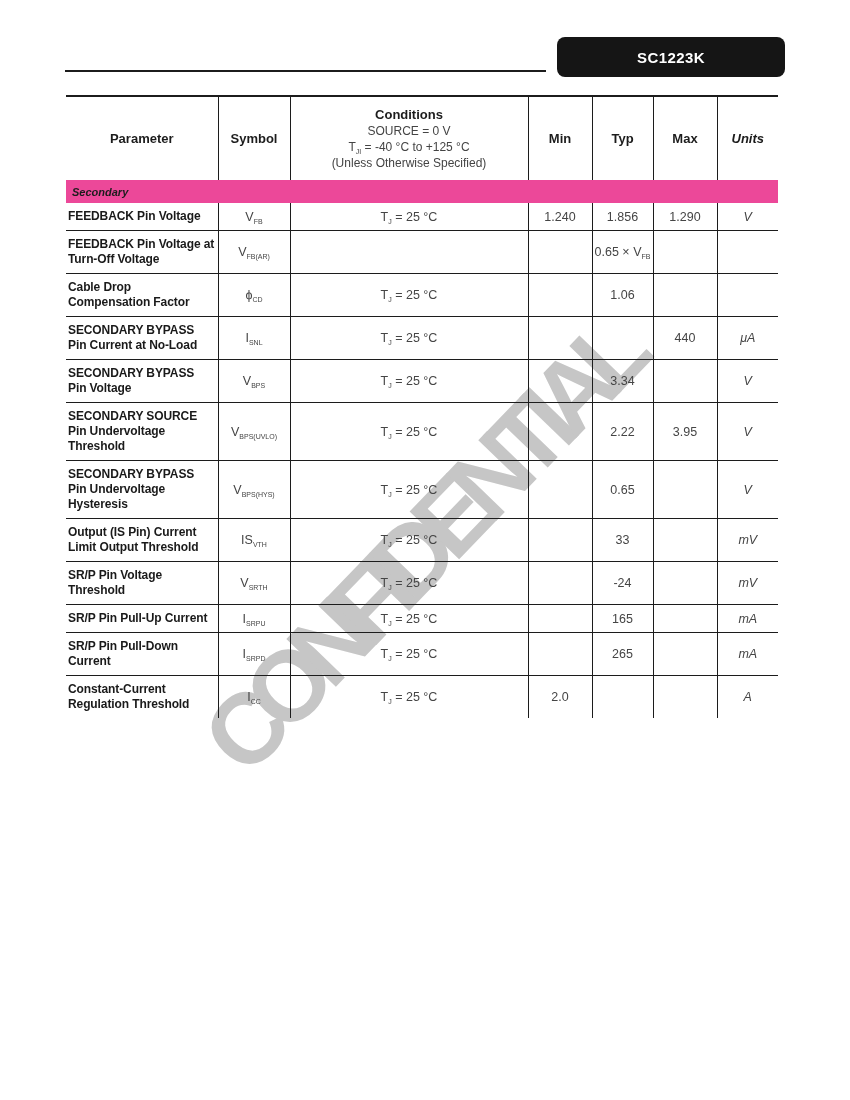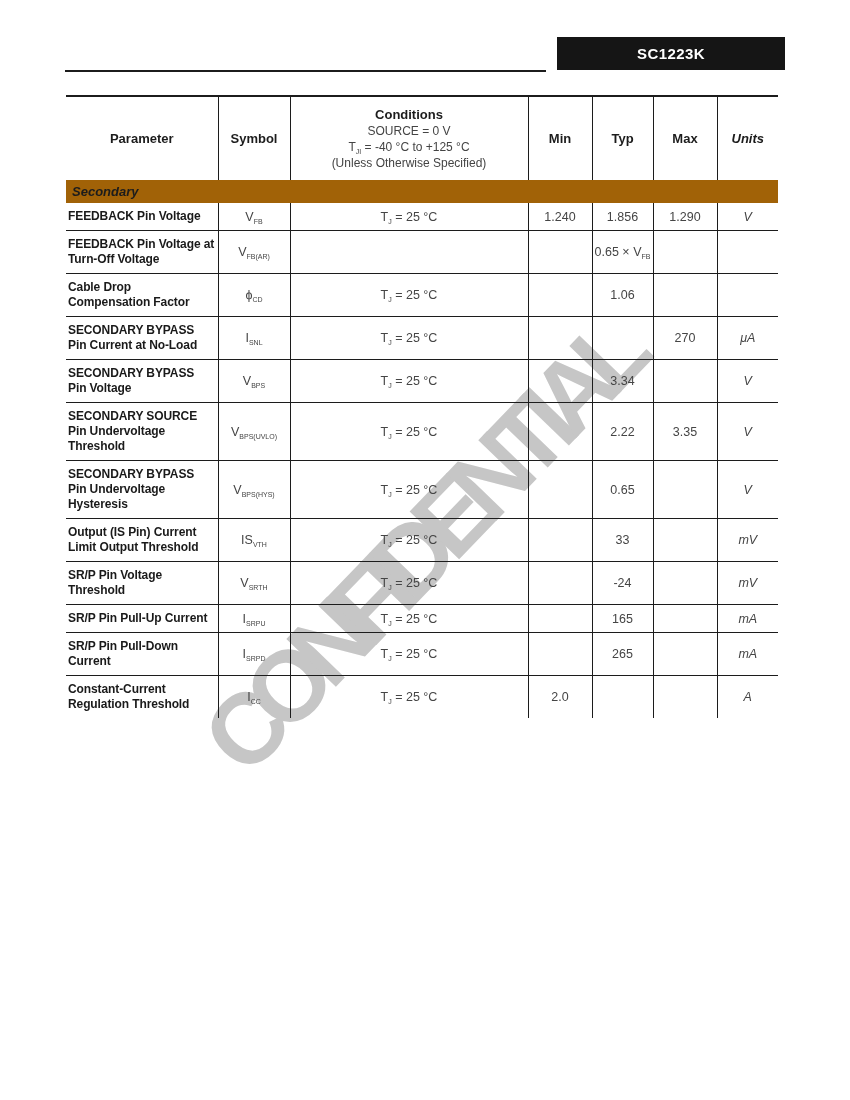--- a/index.html
+++ b/index.html
@@ -26,27 +26,27 @@
     z-index: 0;
     user-select: none;
   }
 
   .content { position: absolute; inset: 0; z-index: 1; }
 
   
   .part-badge {
     position: absolute;
     left: 557px; top: 37px;
-    width: 228px; height: 33px;
+    width: 228px; height: 40px;
     background: #151515;
     color: #ffffff;
     font-weight: bold;
     font-size: 15px;
     letter-spacing: 0.4px;
-    display: flex; align-items: center; justify-content: center;
+    display: flex; align-items: center; justify-content: center; border-radius: 8px;
   }
   .header-rule {
     position: absolute;
     left: 65px; top: 70px;
     width: 481px; height: 2px;
     background: #1c1c1c;
   }
 
   
   table.spec-table {
@@ -80,25 +80,25 @@
     font-weight: bold;
     color: #1c1c1c;
     border-bottom: none;
   }
   .cond-head { padding: 4px 18px; }
   .cond-title { font-size: 13px; font-weight: bold; color: #1c1c1c; line-height: 17px; }
   .cond-line { font-size: 12px; font-weight: normal; color: #444444; line-height: 16px; }
 
   tr.section-row td {
     height: 21px;
-    background: #a16207;
+    background: #ec4899;
     border-right: none;
     border-bottom: none;
     text-align: left;
-    font-size: 13px;
+    font-size: 11px;
     font-weight: bold;
     color: #1c1c1c;
     padding-left: 6px;
   }
 
   tbody tr.spec-row td { border-bottom: 1px solid #1c1c1c; padding: 6px 2px; }
   tbody tr.spec-row:last-child td { border-bottom: none; }
 
   td.param {
     text-align: left;
@@ -193,39 +193,39 @@
             <td class="typ">1.06</td>
             <td class="max"></td>
             <td class="units"></td>
           </tr>
           <tr class="spec-row">
             <td class="param">SECONDARY BYPASS Pin Current at No-Load</td>
             <td class="symbol"><span>I</span><sub>SNL</sub></td>
             <td class="cond"><span>T</span><sub>J</sub><span> = 25 °C</span></td>
             <td class="min"></td>
             <td class="typ"></td>
-            <td class="max">270</td>
+            <td class="max">440</td>
             <td class="units">μA</td>
           </tr>
           <tr class="spec-row">
             <td class="param">SECONDARY BYPASS Pin Voltage</td>
             <td class="symbol"><span>V</span><sub>BPS</sub></td>
             <td class="cond"><span>T</span><sub>J</sub><span> = 25 °C</span></td>
             <td class="min"></td>
             <td class="typ">3.34</td>
             <td class="max"></td>
             <td class="units">V</td>
           </tr>
           <tr class="spec-row">
             <td class="param">SECONDARY SOURCE Pin Undervoltage Threshold</td>
             <td class="symbol"><span>V</span><sub>BPS(UVLO)</sub></td>
             <td class="cond"><span>T</span><sub>J</sub><span> = 25 °C</span></td>
             <td class="min"></td>
             <td class="typ">2.22</td>
-            <td class="max">3.35</td>
+            <td class="max">3.95</td>
             <td class="units">V</td>
           </tr>
           <tr class="spec-row">
             <td class="param">SECONDARY BYPASS Pin Undervoltage Hysteresis</td>
             <td class="symbol"><span>V</span><sub>BPS(HYS)</sub></td>
             <td class="cond"><span>T</span><sub>J</sub><span> = 25 °C</span></td>
             <td class="min"></td>
             <td class="typ">0.65</td>
             <td class="max"></td>
             <td class="units">V</td>

